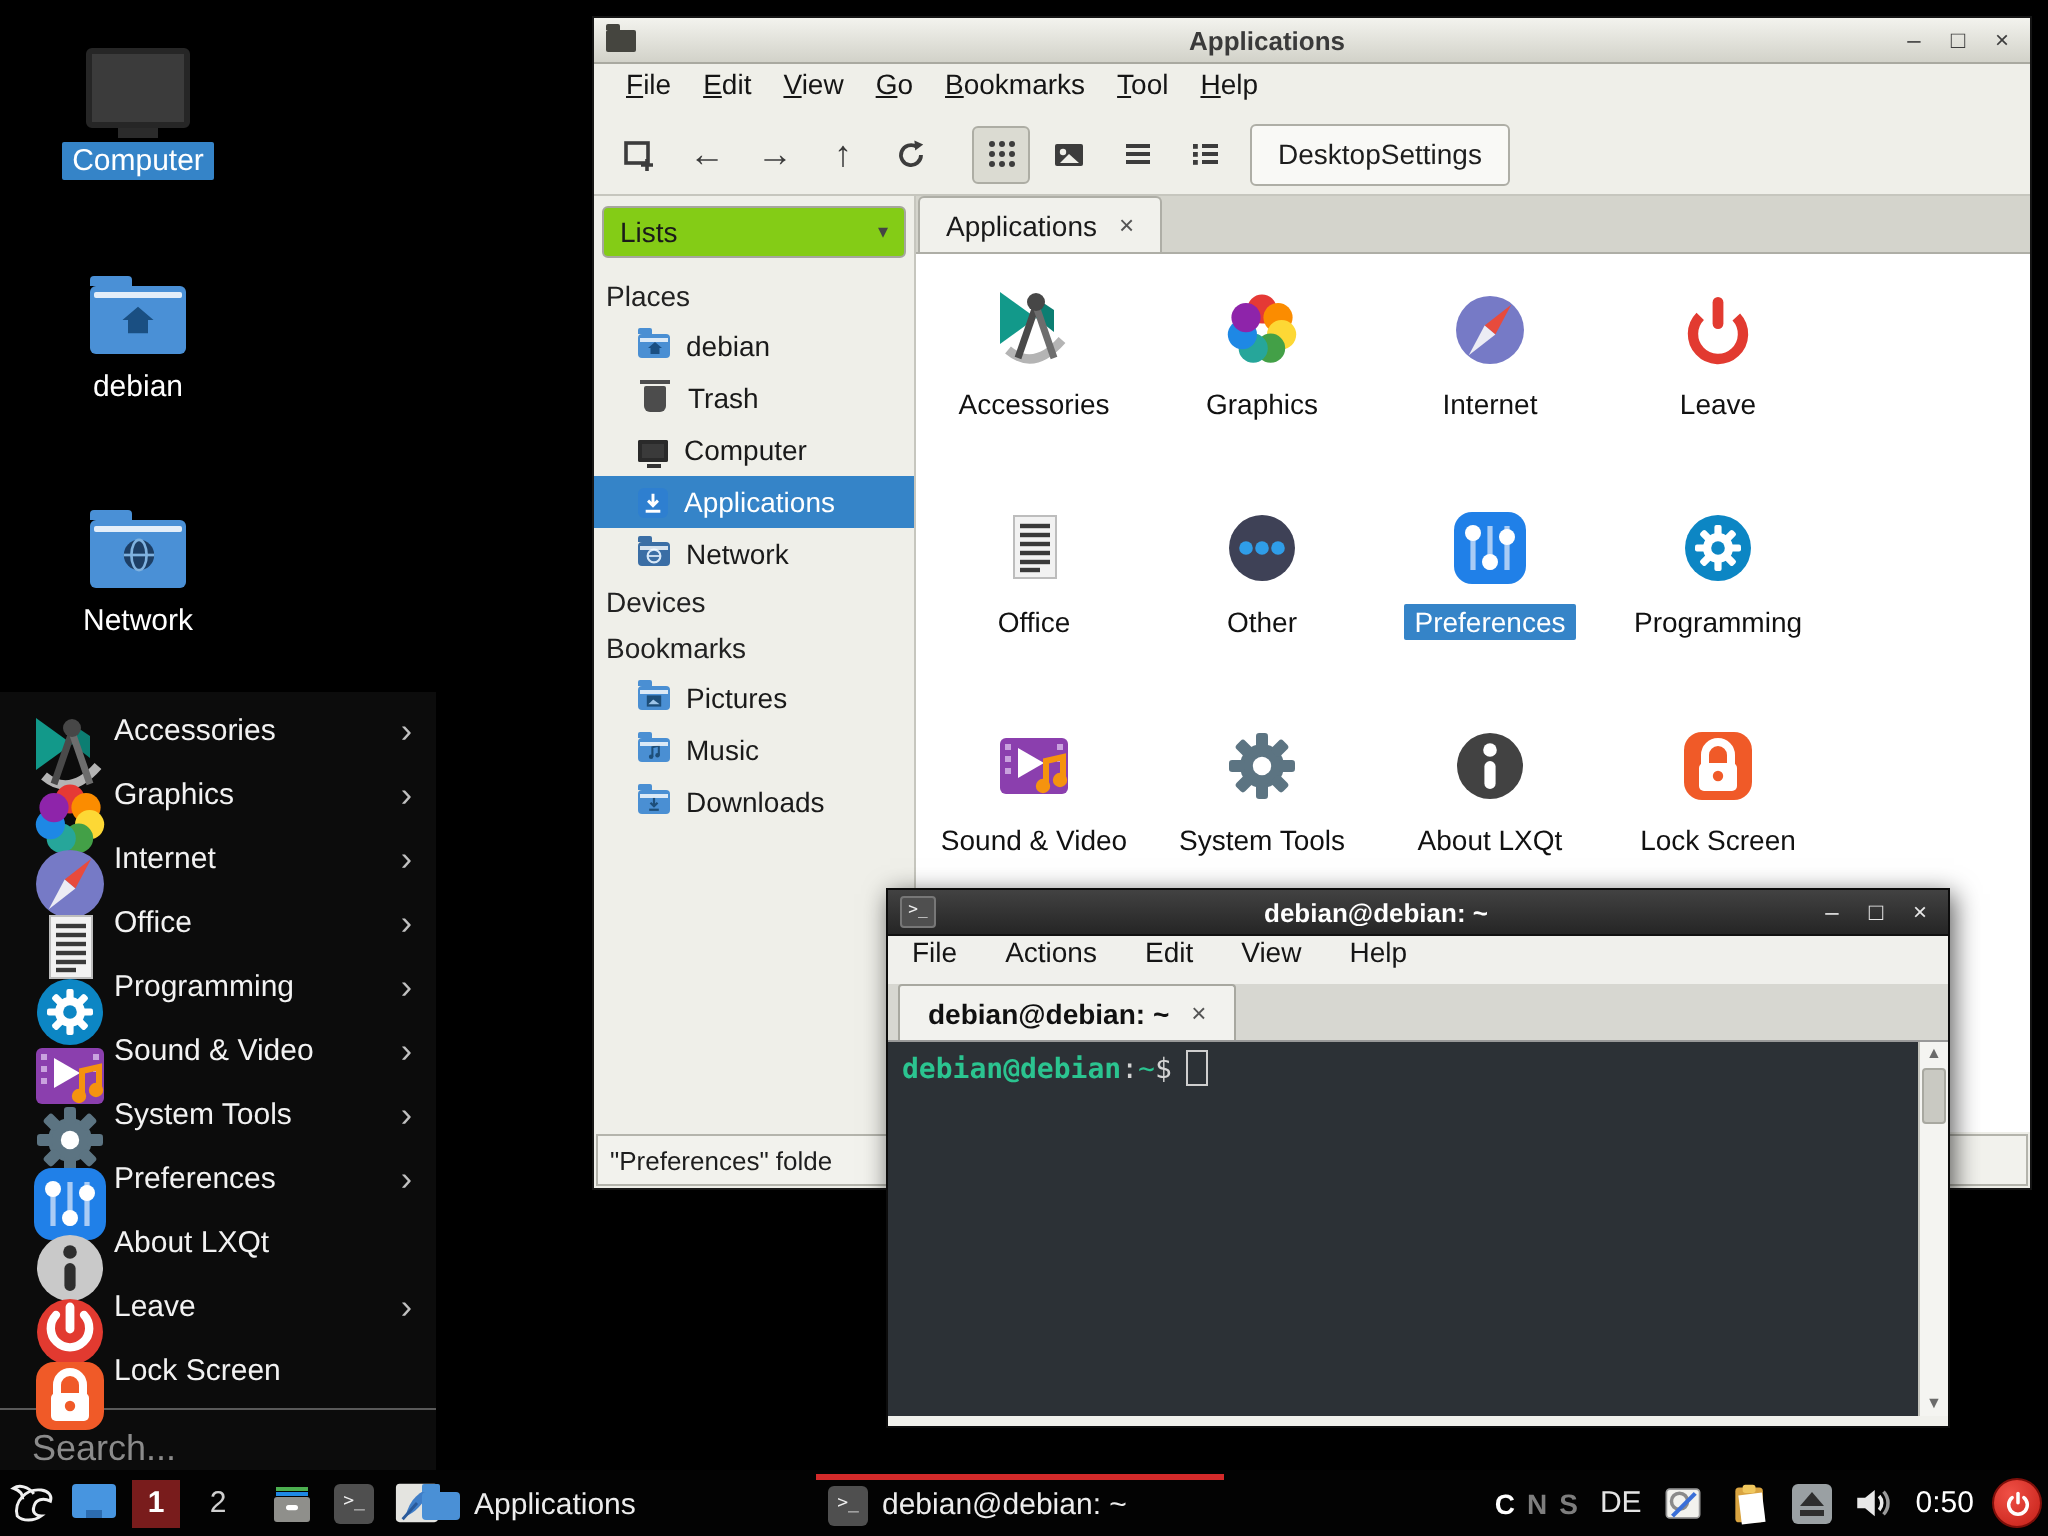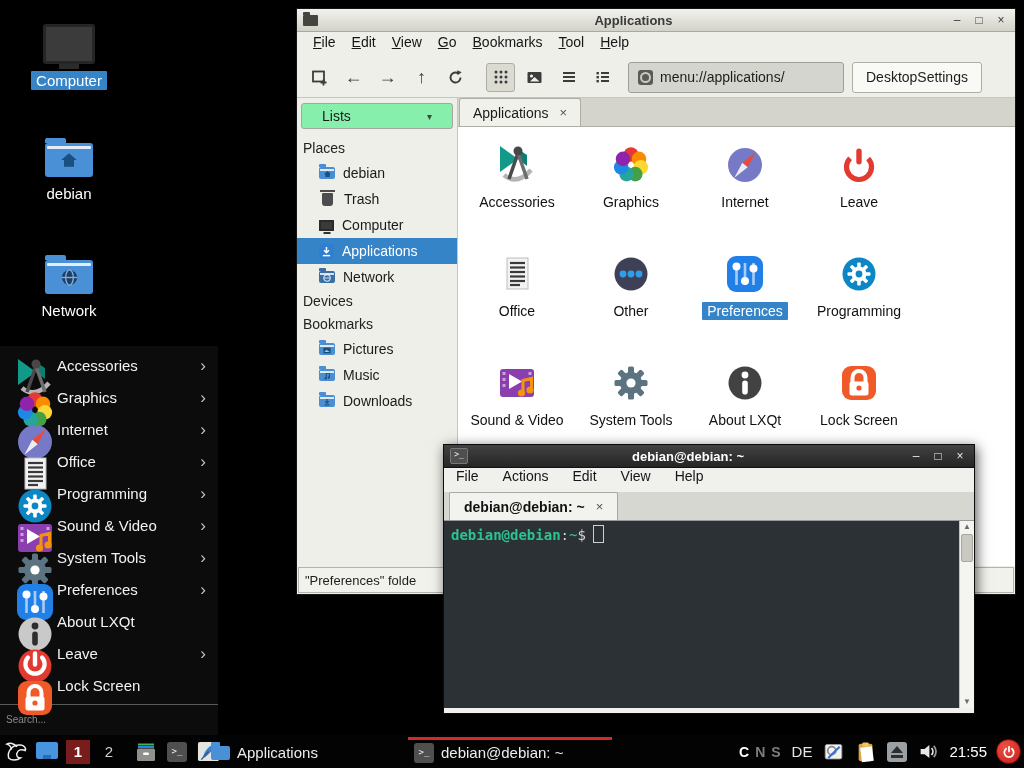--- a/index.html
+++ b/index.html
@@ -21,21 +21,21 @@
   .fold-glyph{position:absolute;inset:0;display:flex;align-items:center;justify-content:center}
 
   
   .startmenu{position:absolute;left:0;top:346px;width:218px;height:388px;background:#0c0c0c;z-index:6;padding-top:3px}
   .sm-item{display:flex;align-items:center;height:32px;padding:0 12px 0 12px;color:#f2f2f2;font-size:15px}
   .sm-ic{width:20px;height:20px;margin-right:25px;flex:none;overflow:visible}
   .sm-ic .tile-ic{transform:scale(.435);transform-origin:top left}
   .sm-arrow{margin-left:auto;color:#c0c0c0;font-size:17px;line-height:1}
   .sm-sep{border-top:1px solid #5a5a5a;margin:3px 0 0}
   .sm-search{display:block;width:100%;background:transparent;border:none;outline:none;
-             color:#fef9c3;font-size:10px;padding:9px 6px;font-family:inherit}
+             color:#fef9c3;font-size:18px;padding:9px 16px;font-family:inherit}
   .sm-search::placeholder{color:#8b8b8b;opacity:1}
 
   
   .tile-ic{width:46px;height:46px;position:relative;flex:none}
 
   
   .fm{position:absolute;left:296px;top:8px;width:718px;height:585px;background:#efefe9;
       border:1px solid #151515;box-shadow:2px 3px 10px rgba(0,0,0,.55);z-index:10;display:flex;flex-direction:column}
   .wtitle{height:22px;display:flex;align-items:center;padding:0 6px;gap:6px;flex:none}
   .fm .wtitle{background:linear-gradient(#f3f3ee,#d2d2c9);border-bottom:1px solid #a9a9a0}
@@ -53,21 +53,21 @@
   .tb{width:27px;height:27px;display:flex;align-items:center;justify-content:center;font-size:18px;color:#3a3a3a;border:1px solid transparent;border-radius:3px}
   .tb.pressed{background:#dbdbd2;border-color:#adada4}
   .tbsep{width:6px}
   .pathfield{display:flex;align-items:center;gap:7px;background:#d5d5cf;border:1px solid #9f9f98;border-radius:3px;height:29px;padding:0 9px;font-size:14px;color:#1d1d1d;width:196px;margin-left:6px}
   .pathico{width:15px;height:15px;background:#5b5b56;border-radius:3px;display:flex;align-items:center;justify-content:center;flex:none}
   .pathico::after{content:"";width:7px;height:7px;border:2px solid #c9c9c3;border-radius:50%}
   .pathbtn{background:#f9f9f6;border:1px solid #aeaea6;border-radius:3px;height:29px;display:flex;align-items:center;padding:0 13px;font-size:14px;color:#1d1d1d;margin-left:3px}
 
   .fm-body{flex:1;display:flex;min-height:0}
   .fm-side{width:152px;background:#efefe9;border-right:1px solid #c6c6be;padding:5px 4px 0;flex:none;font-size:14px;color:#1a1a1a}
-  .combo{height:24px;background:#86efac;border:1px solid #a6a69e;border-radius:3px;display:flex;align-items:center;padding:0 20px;margin-bottom:8px}
+  .combo{height:24px;background:#84cc16;border:1px solid #a6a69e;border-radius:3px;display:flex;align-items:center;padding:0 8px;margin-bottom:8px}
   .combo .arr{margin-left:auto;font-size:10px;color:#444}
   .side-h{padding:3px 2px 4px;color:#222}
   .side-item{display:flex;align-items:center;gap:8px;height:26px;padding-left:18px}
   .side-item.sel{background:#3584c8;color:#fff;margin:0 -4px;padding-left:22px}
 
   .sfold{position:relative;width:16px;height:12px;background:#4a8fd3;border-radius:2px;flex:none}
   .sfold::before{content:"";position:absolute;top:-3px;left:0;width:7px;height:3px;background:#4a8fd3;border-radius:1px 1px 0 0}
   .sfold::after{content:"";position:absolute;left:1px;right:1px;top:1.5px;height:2px;background:rgba(255,255,255,.8)}
   .sfold.dark{background:#3b6ea5}.sfold.dark::before{background:#3b6ea5}
   .sfold .g{position:absolute;inset:2px 0 0;display:flex;align-items:center;justify-content:center}
@@ -441,24 +441,20 @@
               <line x1="6" y1="8" x2="14" y2="8"></line>
               <line x1="6" y1="12" x2="14" y2="12"></line>
             </g>
             <g fill="#3c3c3c">
               <rect x="1.5" y="3" width="2.4" height="2.4"></rect>
               <rect x="1.5" y="7" width="2.4" height="2.4"></rect>
               <rect x="1.5" y="11" width="2.4" height="2.4"></rect>
             </g>
           </svg>
       </span>
-      <span class="pathfield">
-        <span class="pathico"></span>
-        <span>menu://applications/</span>
-      </span>
       <span class="pathbtn">
         <span>DesktopSettings</span>
       </span>
     </div>
 
     <div class="fm-body">
       <div class="fm-side">
         <div class="combo">
           <span>Lists</span>
           <span class="arr">▾</span>
@@ -849,21 +845,21 @@
           <span class="tri"></span>
           <span class="bar"></span>
         </span>
       <span class="launch">
         <svg width="21" height="21" viewBox="0 0 24 24">
             <path d="M3 9 h4.5 l5.5-4.5 v15 L7.5 15 H3 z" fill="#e8e8e8"></path>
             <path d="M15.5 8 a6 6 0 0 1 0 8" stroke="#e8e8e8" stroke-width="2" fill="none"></path>
             <path d="M18 5.5 a9.5 9.5 0 0 1 0 13" stroke="#9a9a9a" stroke-width="2" fill="none"></path>
           </svg>
       </span>
-      <span class="clock">21:55</span>
+      <span class="clock">0:50</span>
       <span class="powerbtn">
         <svg width="14" height="14" viewBox="0 0 24 24">
             <path d="M12 3 v8" stroke="#fff" stroke-width="3" stroke-linecap="round"></path>
             <path d="M7 6.5 a8 8 0 1 0 10 0" fill="none" stroke="#fff" stroke-width="3" stroke-linecap="round"></path>
           </svg>
       </span>
     </div>
   </div>
 </div>
 

